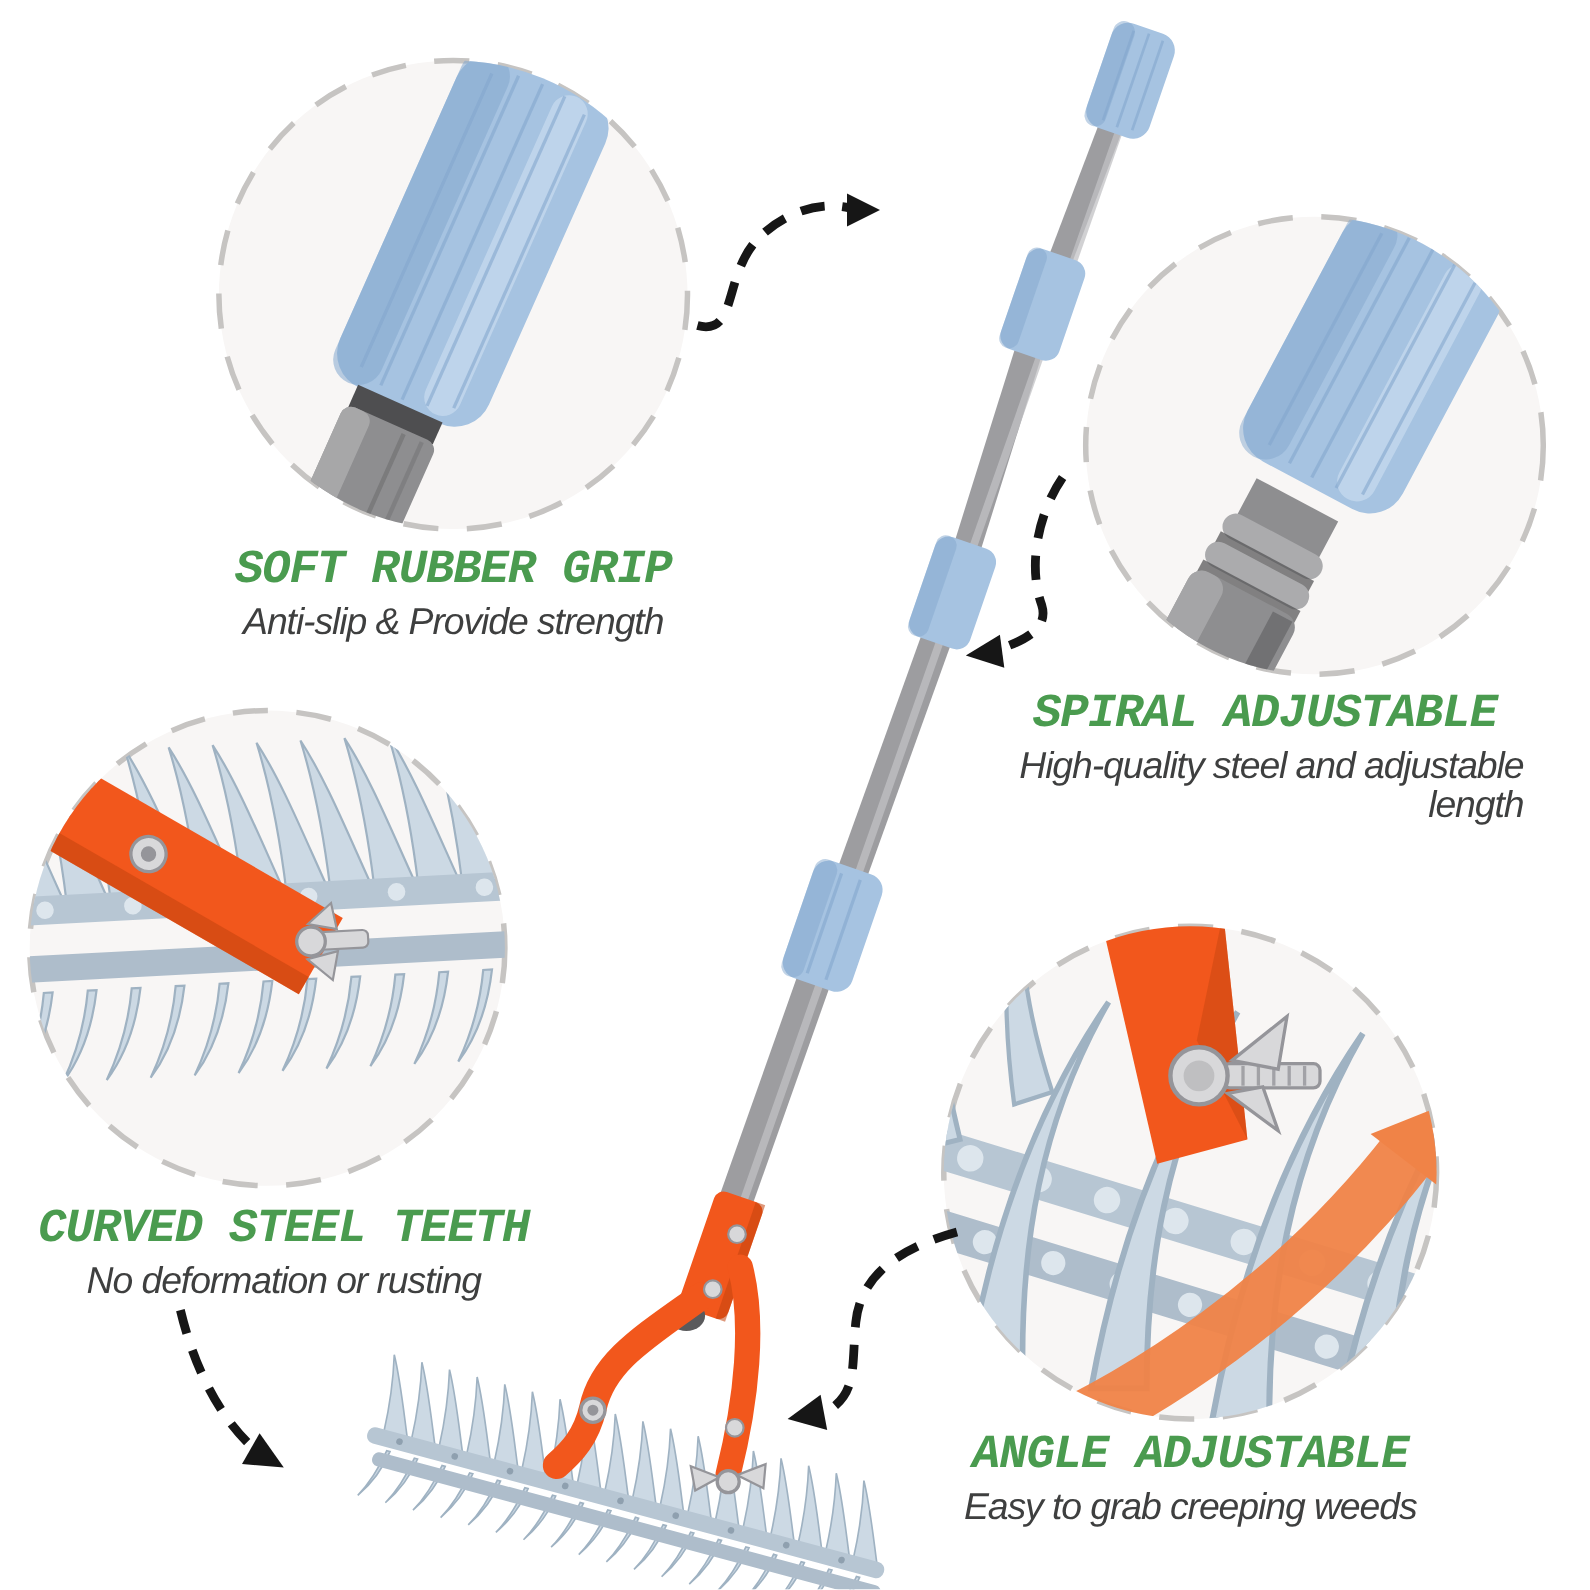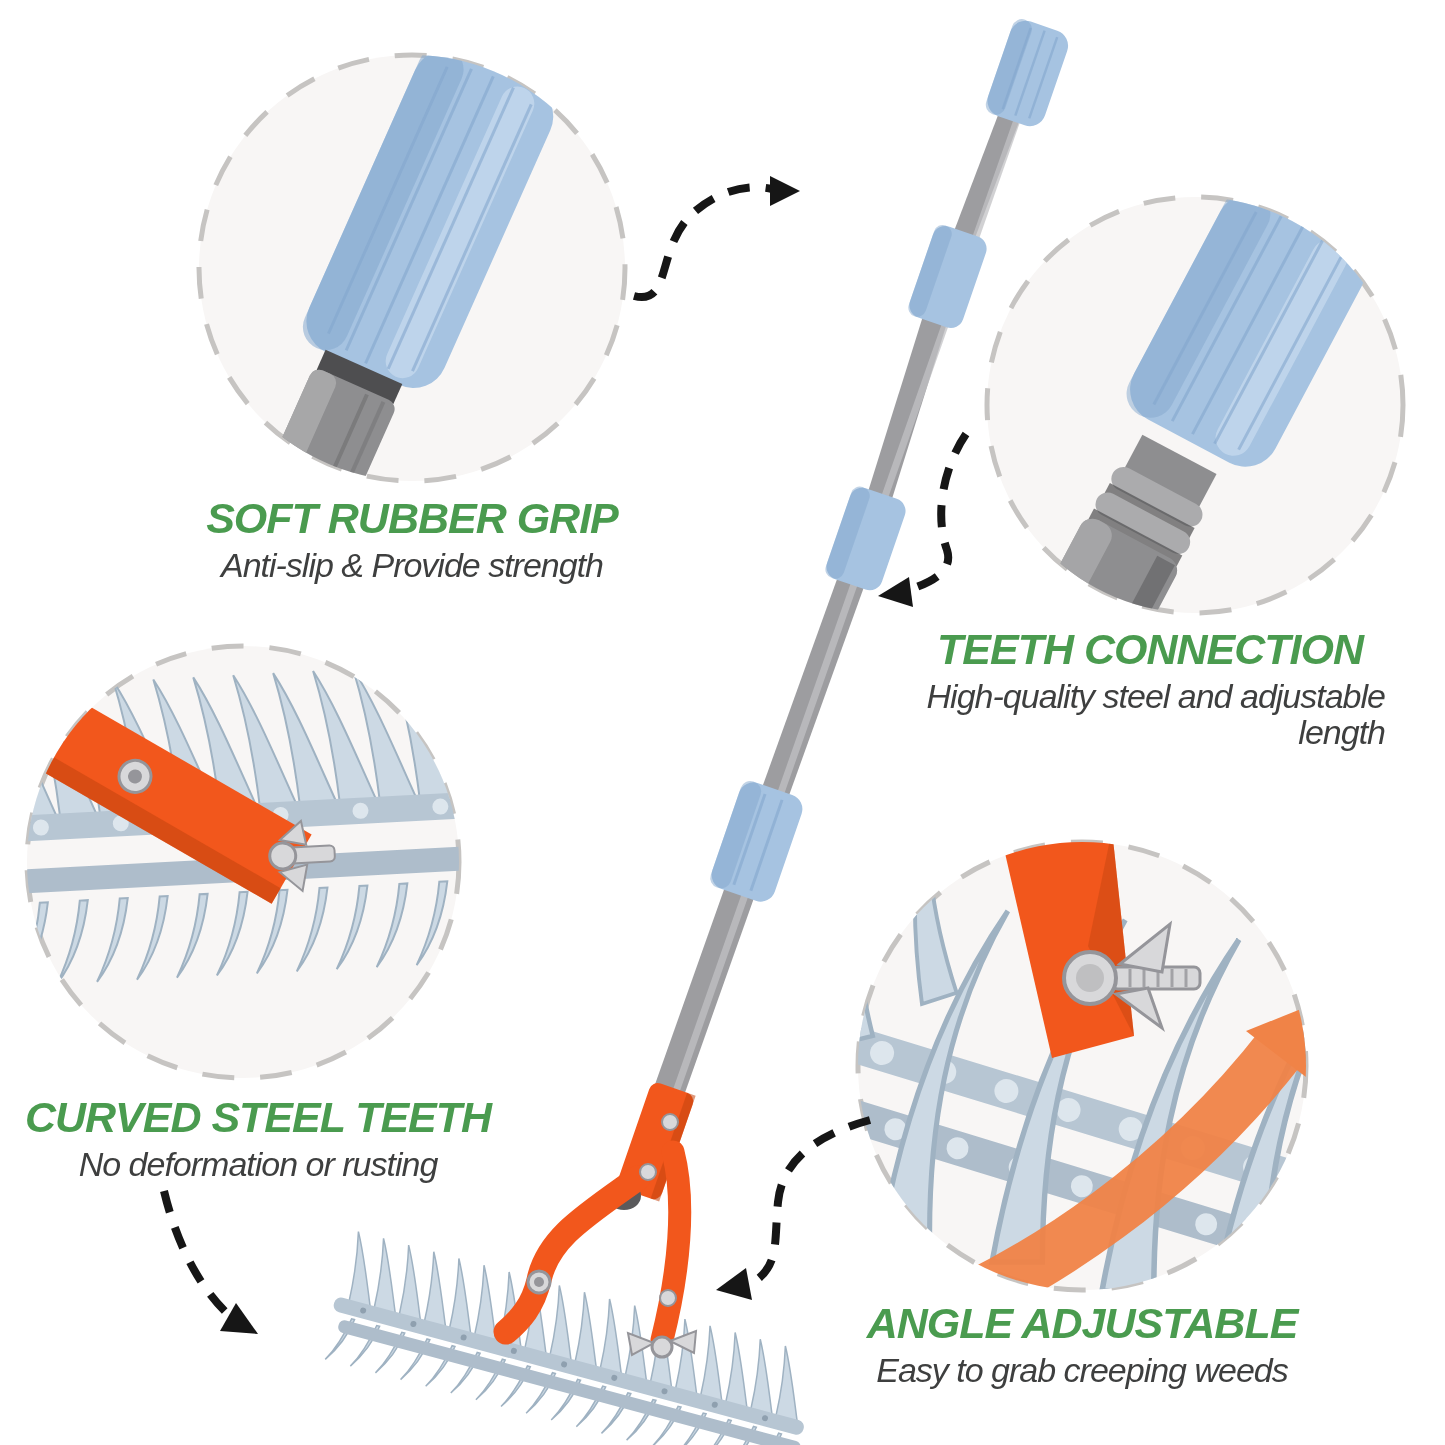--- a/index.html
+++ b/index.html
@@ -4,21 +4,21 @@
 <style>
   html,body{margin:0;padding:0;background:#fff;}
   .canvas{
     position:relative;width:1445px;height:1445px;background:#fff;overflow:hidden;
     font-family:"Liberation Sans","DejaVu Sans",sans-serif;
   }
   .art{position:absolute;left:0;top:0;width:1445px;height:1445px;}
   .feature-text{position:absolute;text-align:center;font-style:italic;}
   .feature-title{
     font-weight:700;font-size:43px;line-height:1.08;letter-spacing:-1px;
-    color:var(--green);white-space:nowrap;
+    color:var(--green);white-space:nowrap;font-family:Liberation Mono, monospace;
   }
   .feature-sub{
     font-weight:400;font-size:34px;line-height:1.06;letter-spacing:-1px;
     color:var(--ink);margin-top:6px;
   }
   .sub-narrow{max-width:470px;margin-left:auto;margin-right:auto;text-align:right;}
   
   .f-blue{fill:var(--blue)} .f-blued{fill:var(--blueDark)} .f-bluel{fill:var(--blueLight)}
   .s-blued{stroke:var(--blueDark)} .s-pole{stroke:var(--poleGray)} .s-polel{stroke:var(--poleLight)}
   .f-ferr{fill:var(--ferrule)} .f-ferrd{fill:var(--ferruleDark)} .f-ferrl{fill:var(--ferruleLight)}
@@ -341,21 +341,21 @@
       <polygon points="716,1290 746,1268 752,1300" class="f-arrow"></polygon>
     </g>
   </svg>
 
   <div class="feature-text" style="left:92px;top:495px;width:640px;">
     <div class="feature-title">SOFT RUBBER GRIP</div>
     <div class="feature-sub">Anti-slip &amp; Provide strength</div>
   </div>
 
   <div class="feature-text" style="left:900px;top:626px;width:500px;">
-    <div class="feature-title">TEETH CONNECTION</div>
+    <div class="feature-title">SPIRAL ADJUSTABLE</div>
     <div class="feature-sub sub-narrow">High-quality steel and adjustable length</div>
   </div>
 
   <div class="feature-text" style="left:0px;top:1094px;width:516px;">
     <div class="feature-title">CURVED STEEL TEETH</div>
     <div class="feature-sub">No deformation or rusting</div>
   </div>
 
   <div class="feature-text" style="left:824px;top:1300px;width:516px;">
     <div class="feature-title">ANGLE ADJUSTABLE</div>

